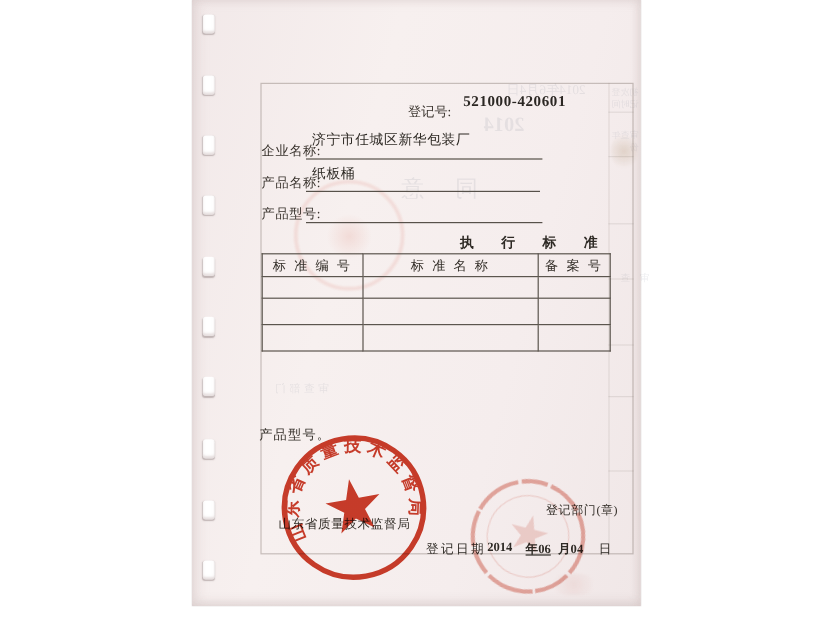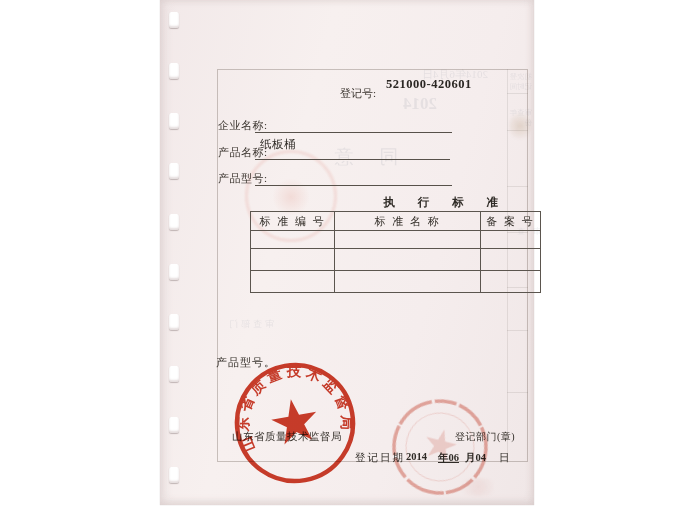--- a/index.html
+++ b/index.html
@@ -57,31 +57,31 @@
 
   .field-label { position:absolute; left:58px; font-size:11px; letter-spacing:.5px; }
   .field-value { position:absolute; left:100px; font-size:11.5px; font-weight:500; letter-spacing:.5px; color:#2e2a25; }
   .field-line  { position:absolute; left:95px; height:0; border-top:1px solid #57514a; }
 
   .section-title {
     position:absolute; left:58px; top:195px; width:290px; text-align:right;
     font-size:11.5px; font-weight:600; letter-spacing:10px; text-indent:10px; color:#2e2a25;
   }
 
-  table.std { position:absolute; left:58px; top:211px; width:290px; border-collapse:collapse; table-layout:fixed;margin-left:32px; }
+  table.std { position:absolute; left:58px; top:211px; width:290px; border-collapse:collapse; table-layout:fixed; }
   table.std th, table.std td { border:1px solid #5b554e; font-weight:normal; overflow:hidden; }
   table.std th { font-size:11px; letter-spacing:2px; text-align:center; height:19px; color:#332e28; }
   table.std td { font-size:11.5px; color:#2e2a25; }
   td.c-code { padding-left:0; letter-spacing:0; }
   td.c-name { padding-left:42px; letter-spacing:1px; }
 
   .statement { position:absolute; font-size:11px; letter-spacing:1px; color:#332e28; }
 
   .issuer { position:absolute; left:72px; top:430px; font-size:10.5px; letter-spacing:.5px; color:#332e28; }
-  .dept-label { position:absolute; left:295px; top:430px; font-size:10px; letter-spacing:.5px; color:#332e28; }
+  .dept-label { position:absolute; left:295px; top:418px; font-size:10px; letter-spacing:.5px; color:#332e28; }
   .date-seg { position:absolute; top:451px; font-size:10.5px; color:#2f2b26; }
 
   
   .seal-big { position:absolute; left:70px; top:358px; width:130px; height:130px;
     transform:rotate(-10deg); mix-blend-mode:multiply; opacity:.93; }
   .seal-small { position:absolute; left:228px; top:395px; width:104px; height:104px;
     transform:rotate(14deg); mix-blend-mode:multiply; opacity:.5; filter:blur(.5px); }
 </style>
 </head>
 <body>
@@ -120,20 +120,21 @@
     <div class="stain1"></div>
     <div class="stain2"></div>
 
 
     <div class="outer-box"></div>
 
     <span class="reg-label">登记号:</span>
     <span class="reg-value">521000-420601</span>
 
     <span class="field-label" style="top:118px">企业名称:</span>
+    <span class="field-value" style="top:109px">济宁市任城区新华包装厂</span>
     <div class="field-line" style="top:132px; width:197px;"></div>
 
     <span class="field-label" style="top:145px">产品名称:</span>
     <span class="field-value" style="top:137px">纸板桶</span>
     <div class="field-line" style="top:159px; width:195px;"></div>
 
     <span class="field-label" style="top:171px">产品型号:</span>
     <span class="field-value" style="top:163px"></span>
     <div class="field-line" style="top:185px; width:197px;"></div>
 

